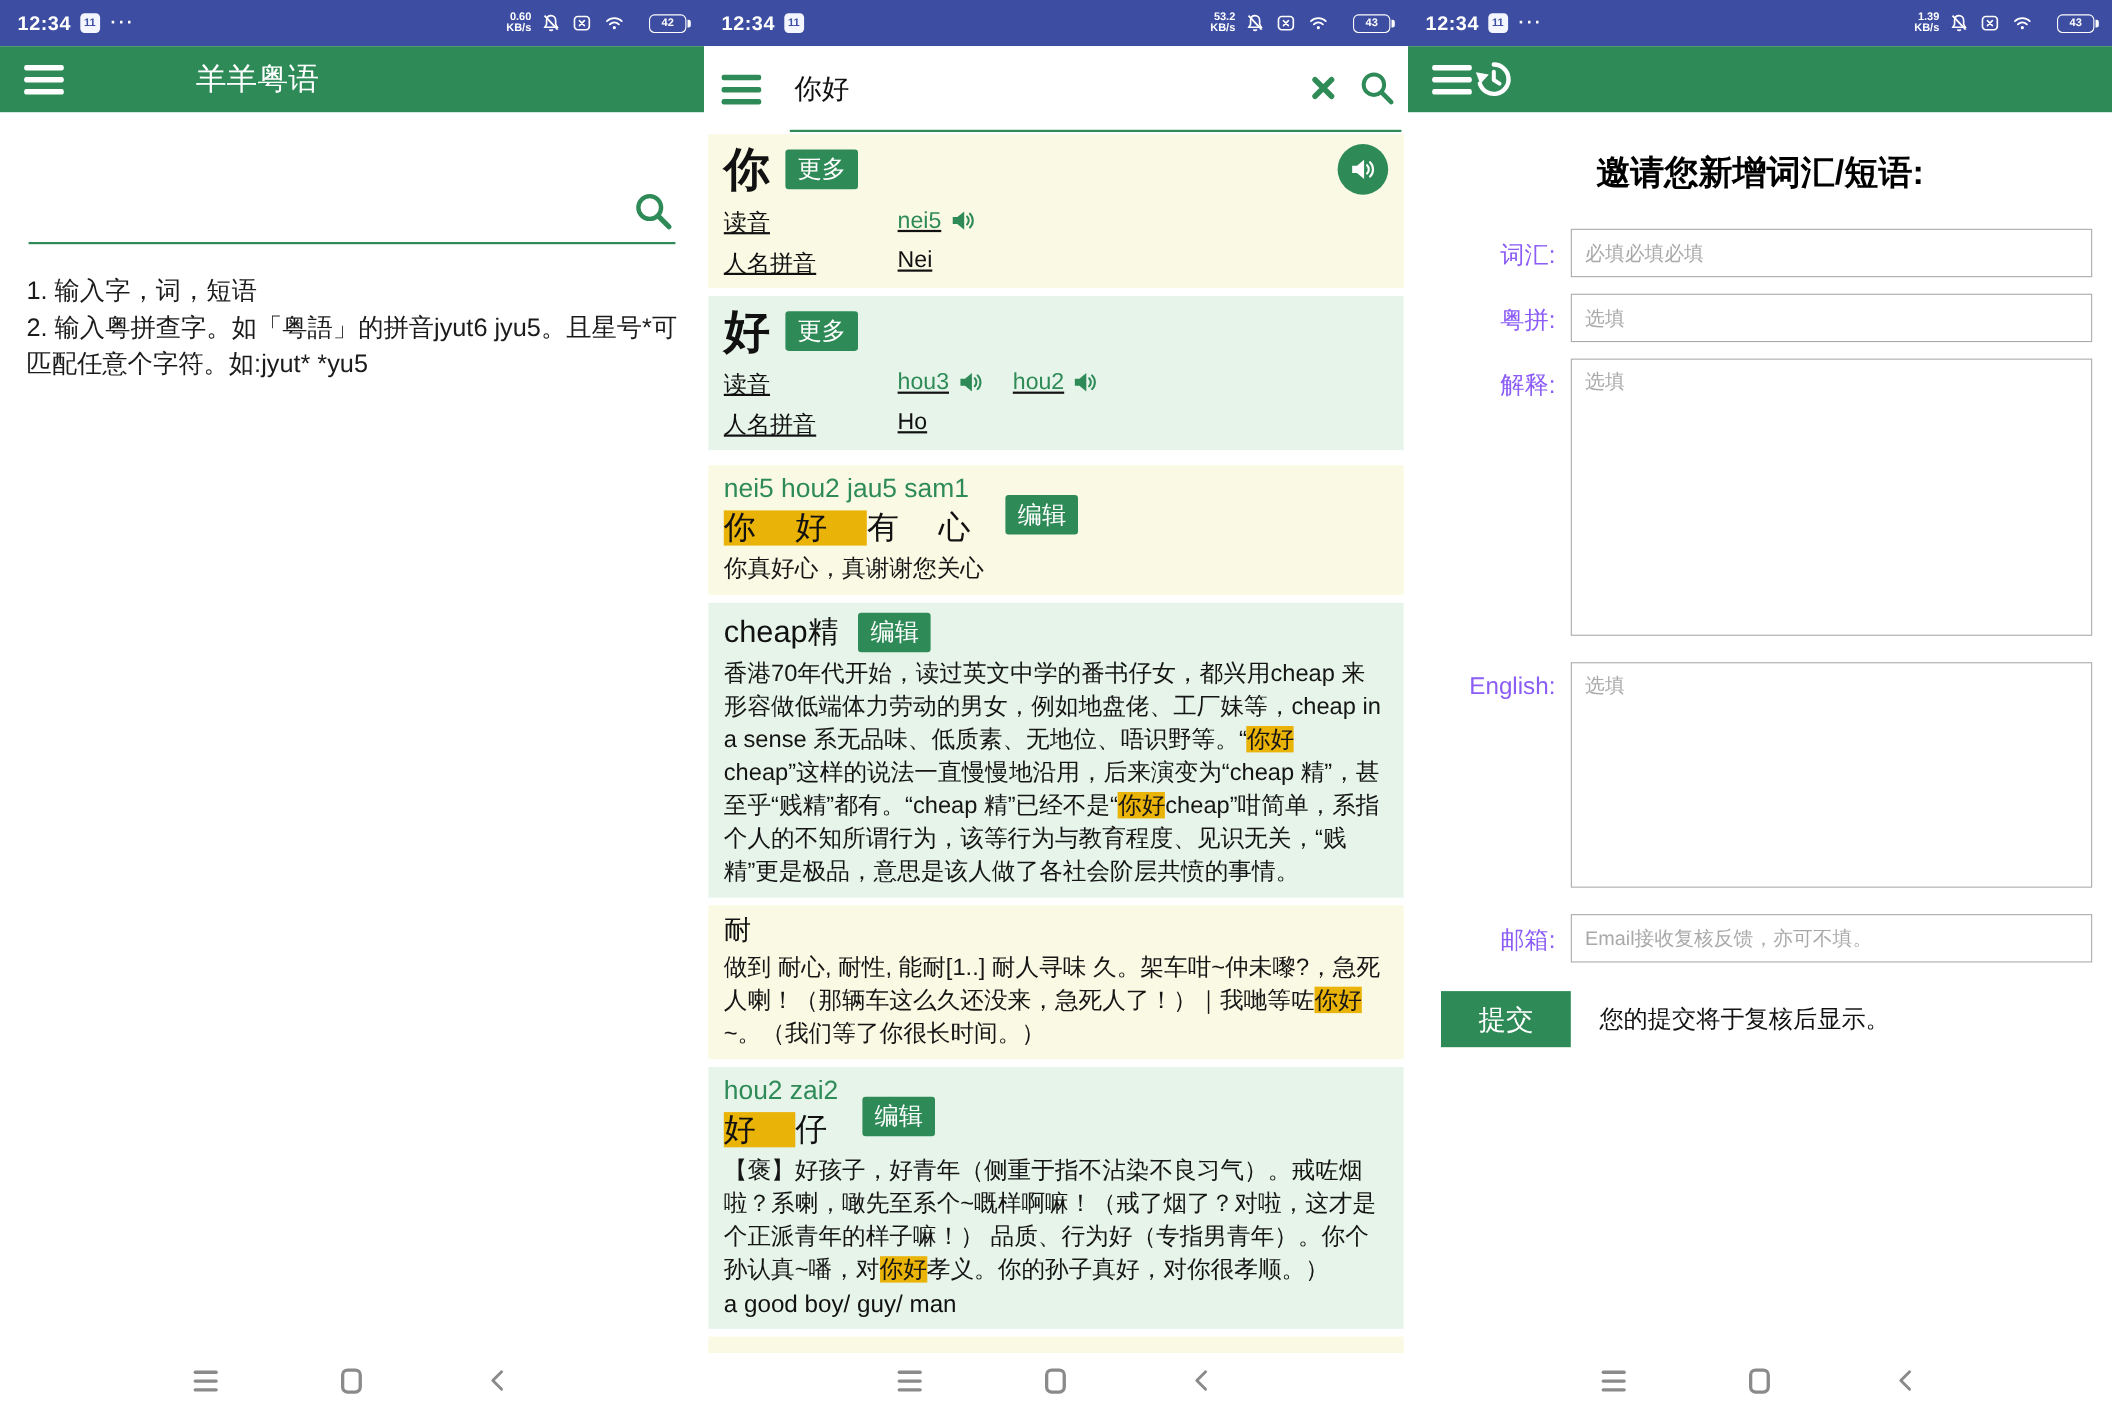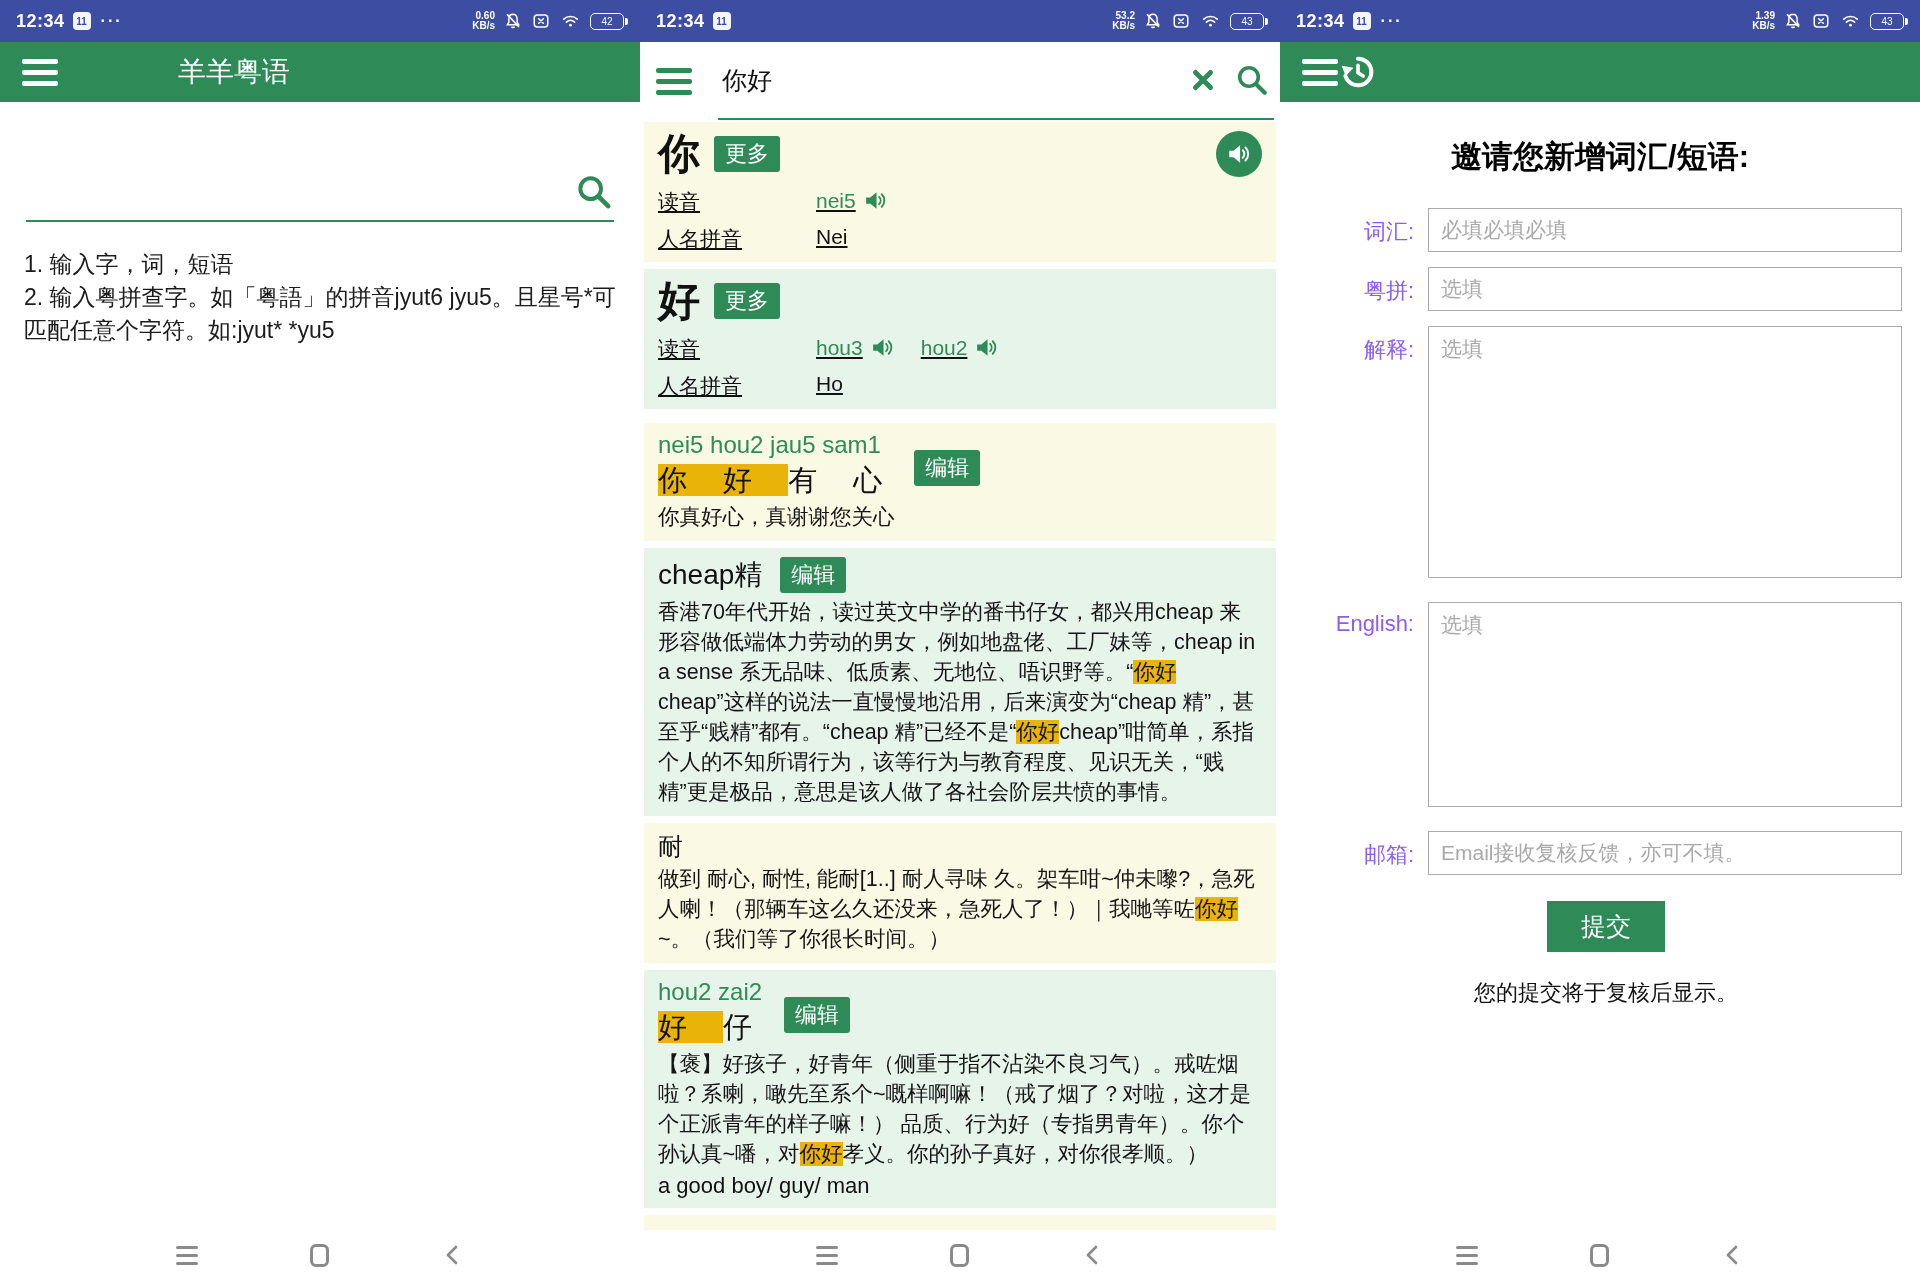--- a/index.html
+++ b/index.html
@@ -10,21 +10,21 @@
 
   
   .statusbar { height:42px; background:#3D4DA1; color:#fff; display:flex; align-items:center; padding:0 16px; flex:0 0 auto; }
   .sb-left { display:flex; align-items:center; gap:8px;text-align:right; }
   .sb-time { font-size:18px; font-weight:bold; letter-spacing:0.5px; }
   .cal-badge { width:18px; height:18px; background:#f4f6ff; border-radius:4px; color:#3D4DA1; font-size:10px; font-weight:bold; display:flex; align-items:center; justify-content:center; }
   .sb-dots { font-size:16px; font-weight:bold; letter-spacing:2px; margin-left:2px; }
   .sb-right { margin-left:auto; display:flex; align-items:center; gap:9px; }
   .net-speed { text-align:right; font-size:10px; line-height:10px; font-weight:bold; }
   .sb-ic { display:block; }
-  .battery { position:relative; width:34px; height:17px; border:1.6px solid #fff; border-radius:5px; display:flex; align-items:center; justify-content:center; font-size:10px; font-weight:normal; }
+  .battery { position:relative; width:34px; height:17px; border:1.6px solid #fff; border-radius:5px; display:flex; align-items:center; justify-content:center; font-size:10px; font-weight:bold;margin-left:12px; }
   .battery:after { content:""; position:absolute; right:-5px; top:4px; width:3px; height:7px; background:#fff; border-radius:0 2px 2px 0; }
 
   
   .appbar { height:60px; background:#2E8B57; color:#fff; display:flex; align-items:center; padding:0 22px; flex:0 0 auto; }
   .hamburger { width:36px; display:flex; flex-direction:column; gap:6px; cursor:pointer; }
   .hamburger i { display:block; height:5px; border-radius:2px; background:#fff; }
   .hamburger.green i { background:#2E8B57; }
   .appbar-title { font-size:28px; margin-left:120px; white-space:nowrap; }
   .appbar-title.centered { margin-left:0; flex:1; text-align:center; }
 
@@ -65,27 +65,27 @@
   .edit-btn { margin-top:20px; }
   .edit-btn.inline { margin-top:2px; }
   .res-body { font-size:21.5px; line-height:30px; color:#151515; margin-top:2px; }
   .hl { background:#eab308; }
   .eng-line { font-size:22px; color:#111; margin-top:4px; }
 
   
   .form-heading { text-align:center; font-size:31px; font-weight:bold; color:#000; margin:34px 10px 30px 10px; }
   .form-row { display:flex; align-items:flex-start; margin:0 18px 15px 30px; }
   .form-row .flabel { width:104px; flex:0 0 auto; text-align:right; font-size:22px; color:#8b5cf6; padding-top:9px; margin-right:14px; white-space:nowrap; }
-  .tin, .tarea { flex:1; border:1px solid #ABABAB; background:#fff; font-size:21px; color:#222; padding:8px 12px; outline:none; border-radius:0; font-family:"Liberation Sans","DejaVu Sans",sans-serif; }
+  .tin, .tarea { flex:1; border:1px solid #ABABAB; background:#fff; font-size:18px; color:#222; padding:8px 12px; outline:none; border-radius:0; font-family:"Liberation Sans","DejaVu Sans",sans-serif; }
   .tin { height:44px; }
   .tarea { resize:none; }
   .tarea.big { height:252px; }
   .tarea.mid { height:205px; }
   .tin::placeholder, .tarea::placeholder { color:#A9A9A9; opacity:1; }
-  .submit-row { display:flex; align-items:center; margin:26px 18px 0 30px; gap:26px;flex-direction:column; }
+  .submit-row { display:flex; align-items:center; margin:26px 18px 0 30px; gap:26px; }
   .submit-btn { background:#2E8B57; color:#fff; font-size:25px; border:none; padding:9px 34px; cursor:pointer; }
   .submit-note { font-size:22px; color:#111; }
 </style>
 </head>
 <body>
 
 <div class="app">
 
   <section class="screen">
     <div class="statusbar">

